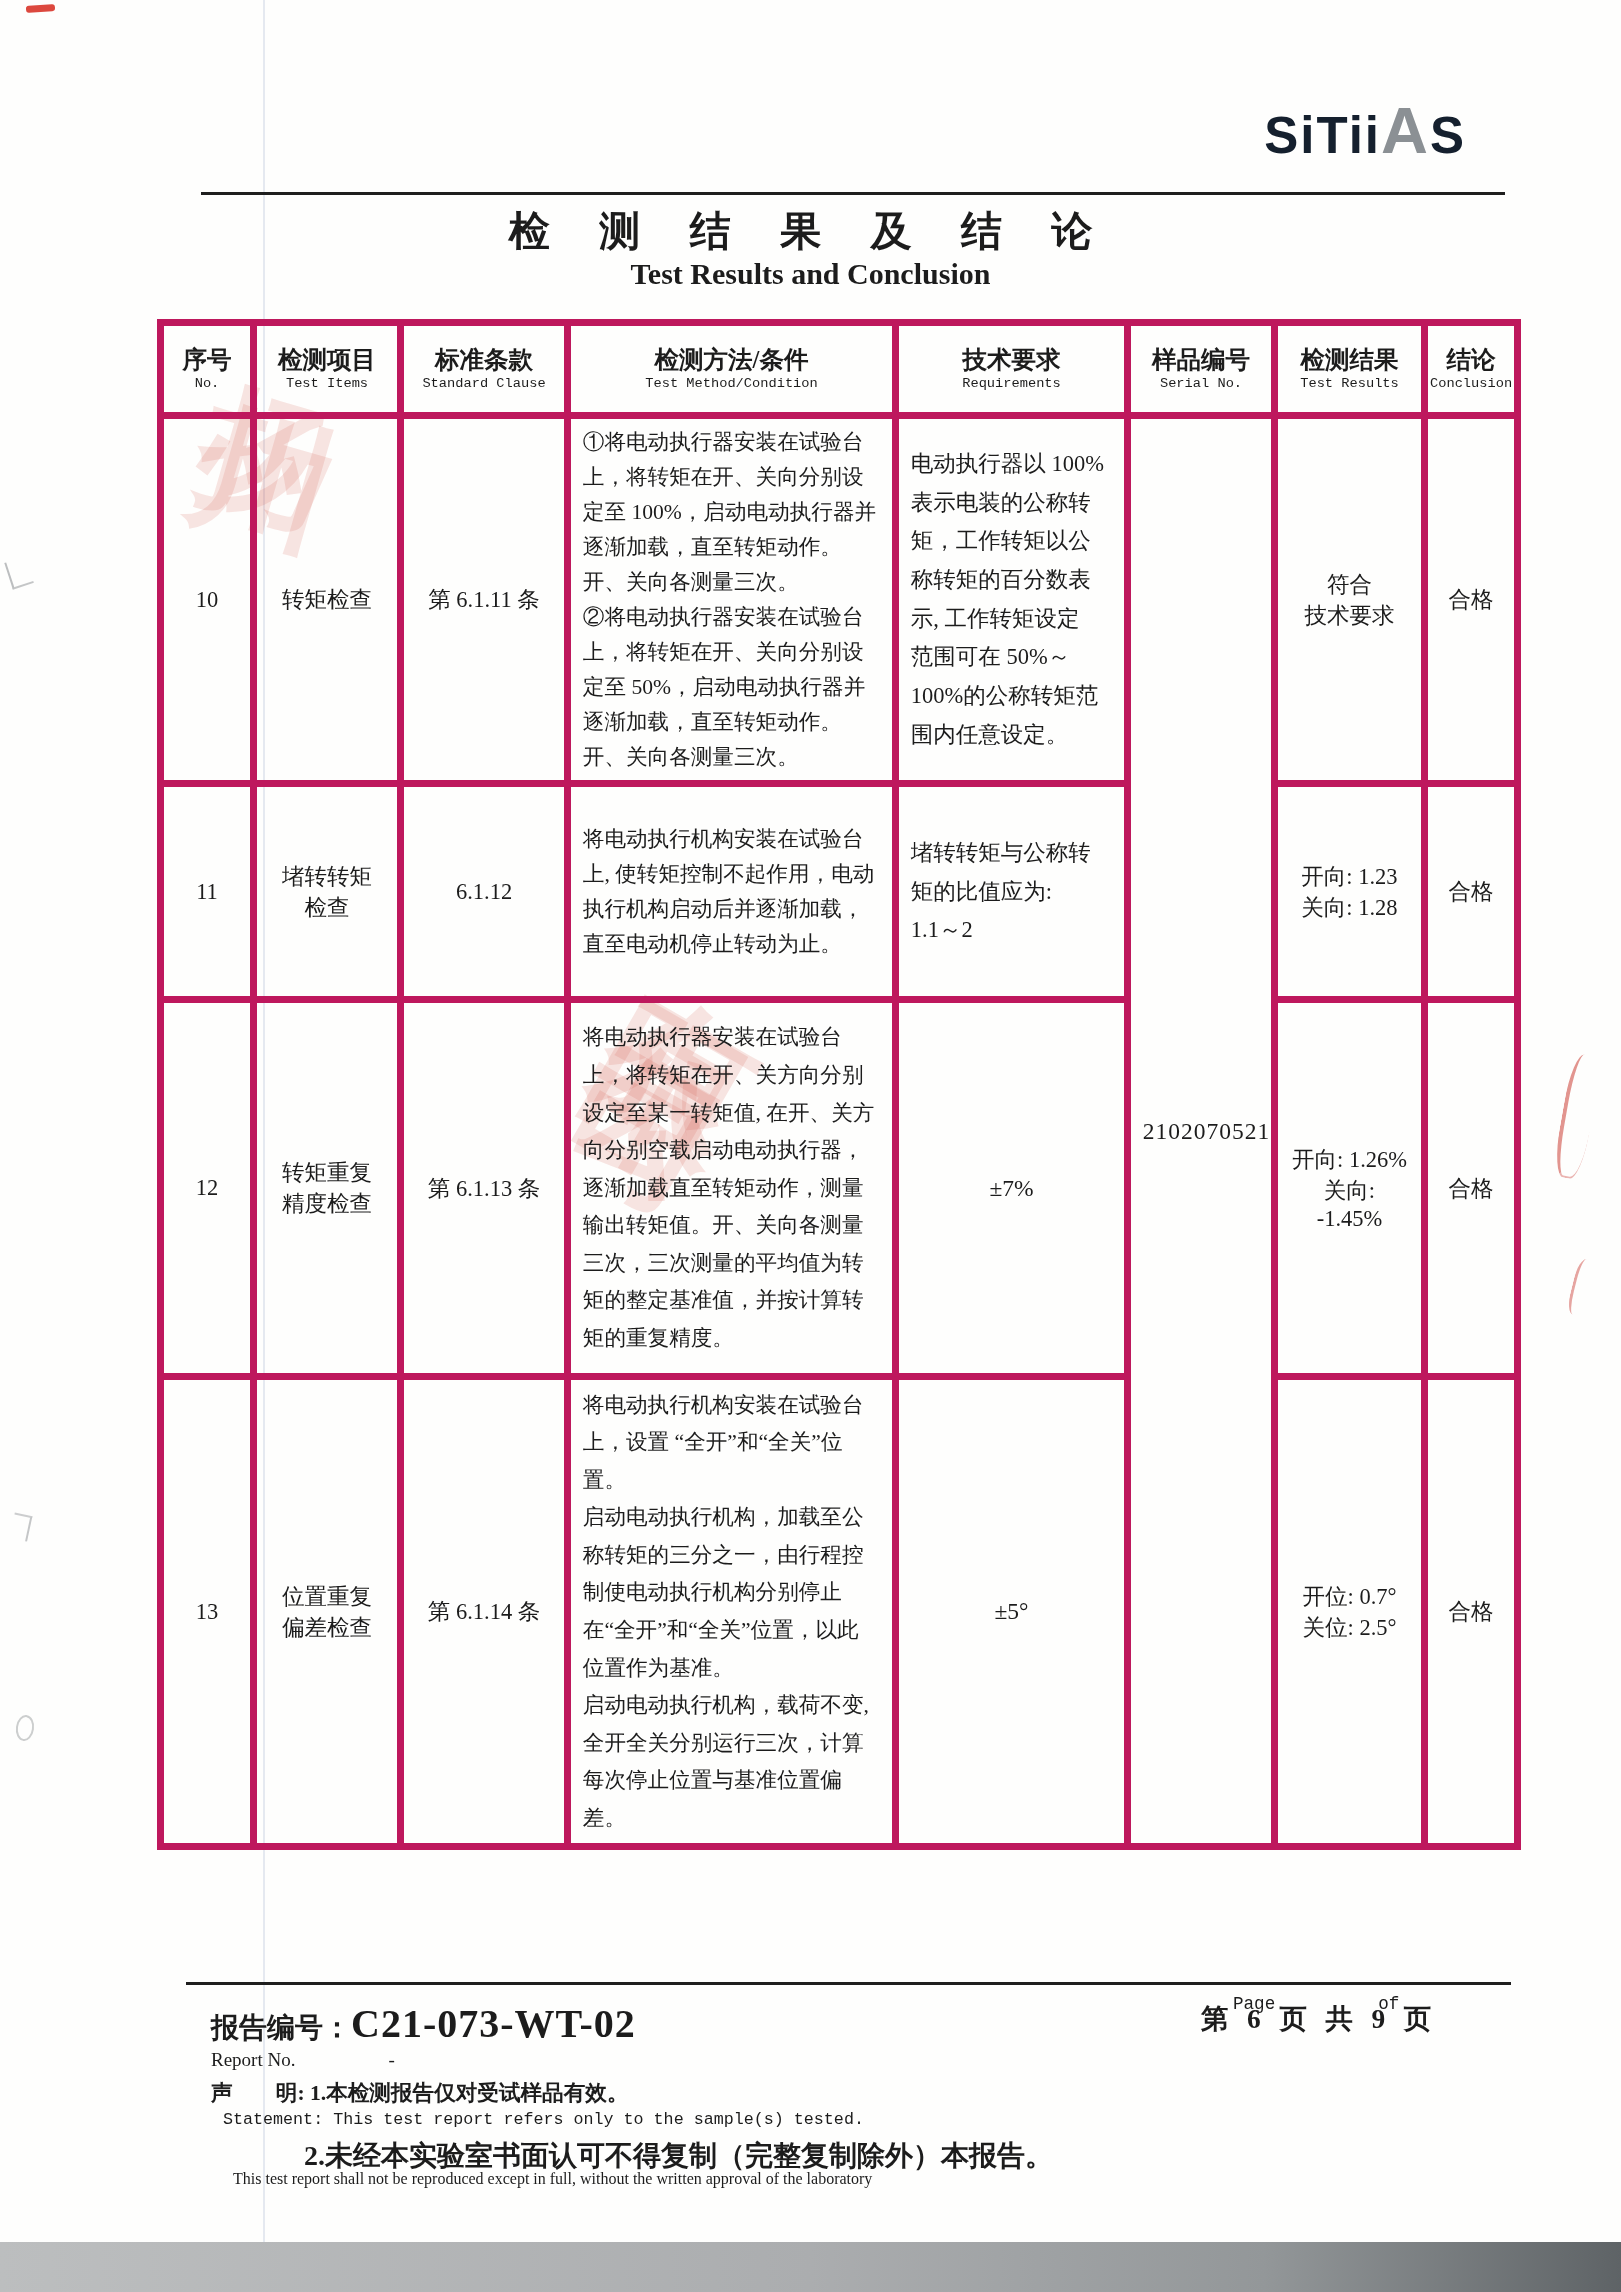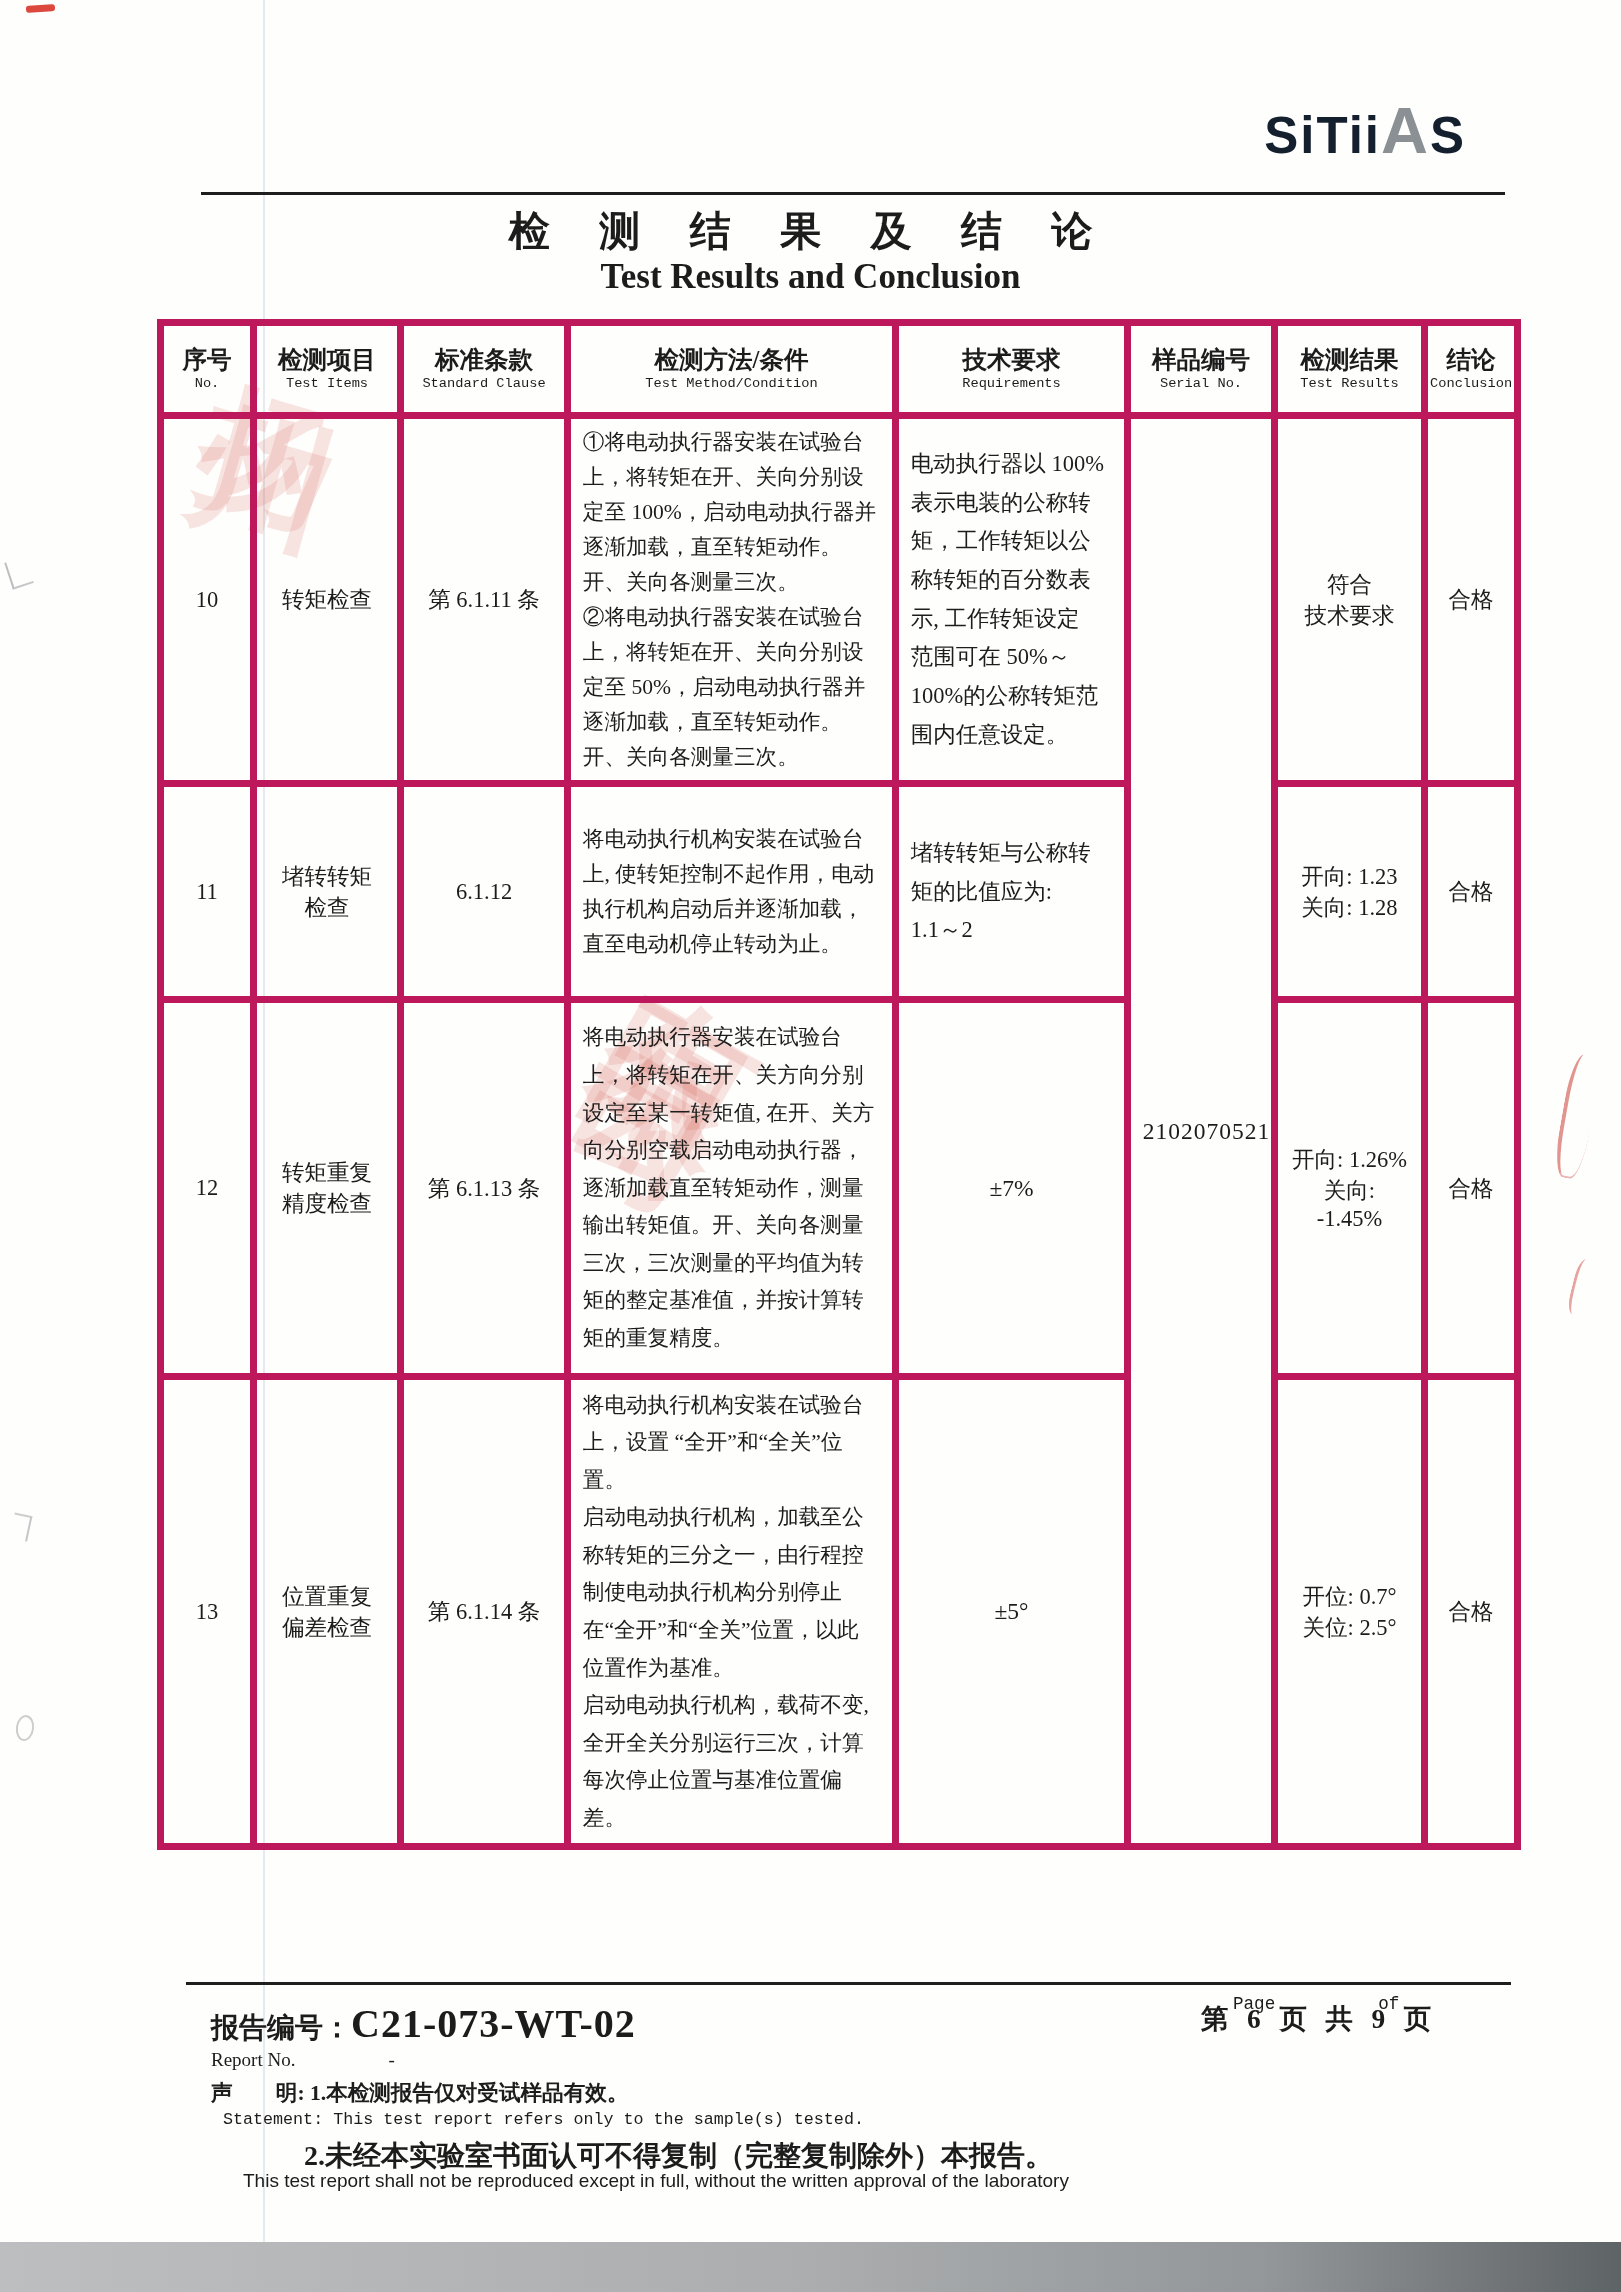--- a/index.html
+++ b/index.html
@@ -37,21 +37,21 @@
     font-weight:800;color:#15202e;letter-spacing:2px;line-height:1;}
   .logo .l-main{font-size:51px;}
   .logo .l-a{font-size:65px;color:#8b9094;font-weight:800;}
   .logo .l-s2{font-size:51px;}
 
   
   .title-rule{position:absolute;left:201px;top:192px;width:1304px;height:2.9px;background:#1e1e1e;}
   .doc-title{position:absolute;left:0;top:204px;width:100%;text-align:center;
     font-size:41px;font-weight:700;letter-spacing:19.6px;}
   .doc-subtitle{position:absolute;left:0;top:257px;width:100%;text-align:center;
-    font-size:35px;font-weight:700;}
+    font-size:30px;font-weight:700;}
 
   
   table.report{position:absolute;left:157px;top:319px;width:1358px;
     border-collapse:collapse;table-layout:fixed;}
   table.report th,table.report td{
     border:7px solid #be185d;vertical-align:middle;padding:5.9px 11.8px;
     overflow:hidden;}
   table.report th{padding:3.9px 2px;}
   .th-cn{display:block;font-size:24.5px;font-weight:700;line-height:1.25;}
   .th-en{display:block;font-family:"Liberation Mono","DejaVu Sans Mono",monospace;
@@ -72,22 +72,22 @@
     font-family:Liberation Serif, serif;font-size:19px;}
   .f-reportno-en .dash{margin-left:93px;}
   .f-page-cn{position:absolute;left:1201px;top:2001px;font-size:27.4px;font-weight:700;letter-spacing:5.9px;}
   .f-page-en{position:absolute;left:1233px;top:1994px;
     font-family:"Liberation Mono","DejaVu Sans Mono",monospace;font-size:17.6px;}
   .f-page-en .of{margin-left:103px;}
   .f-stmt-cn{position:absolute;left:211px;top:2078px;font-size:21.6px;font-weight:700;}
   .f-stmt-en{position:absolute;left:223px;top:2110px;
     font-family:"Liberation Mono","DejaVu Sans Mono",monospace;font-size:16.7px;}
   .f-stmt2-cn{position:absolute;left:304px;top:2137px;font-size:28px;font-weight:700;}
-  .f-stmt2-en{position:absolute;left:243px;top:2170px;
-    font-family:Liberation Sans, sans-serif;font-size:19px;}
+  .f-stmt2-en{position:absolute;left:233px;top:2170px;
+    font-family:Liberation Serif, serif;font-size:16px;}
 </style>
 </head>
 <body>
 
 <div class="page">
 
   <div class="fold-line"></div>
   <div class="red-dash-top"></div>
   <div class="red-mark-1"></div>
   <div class="red-mark-2"></div>

